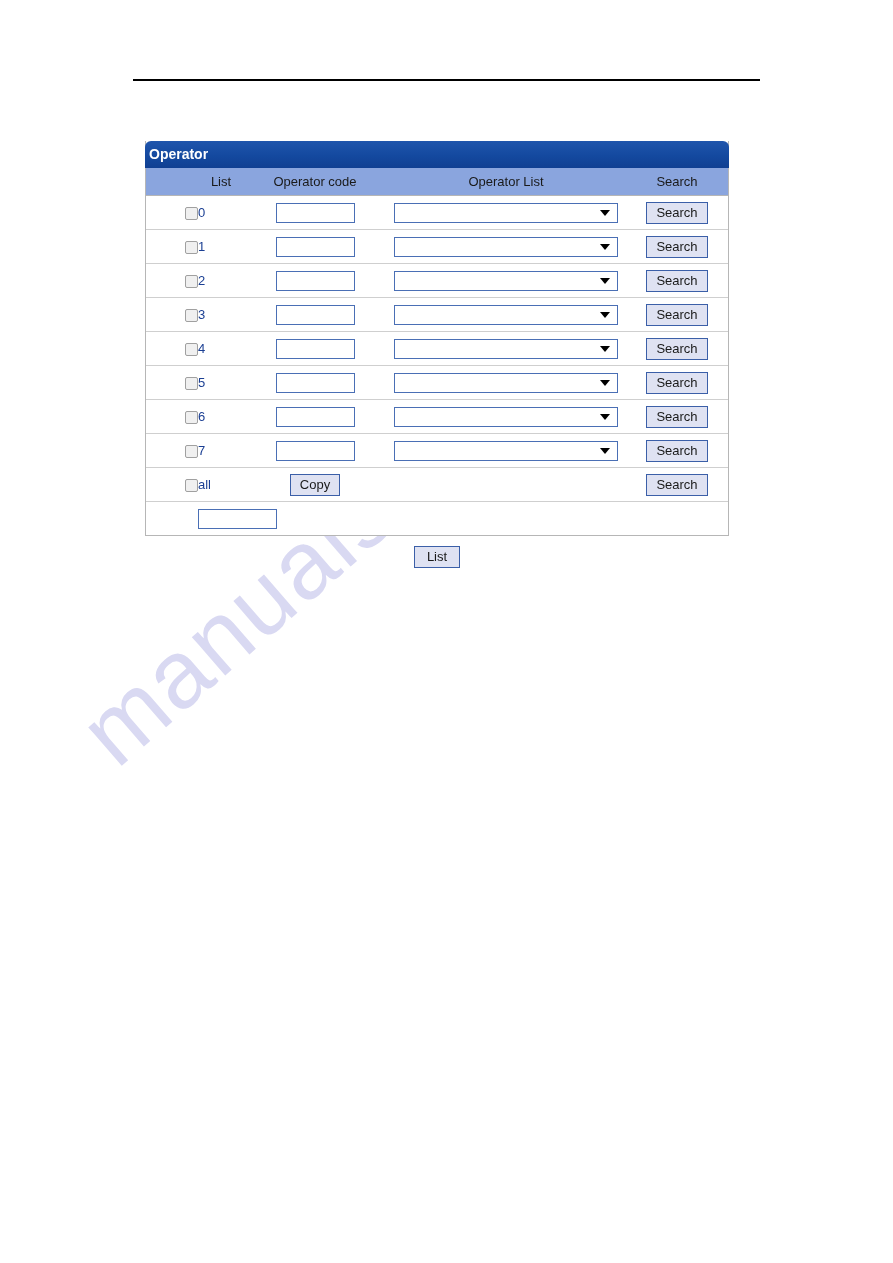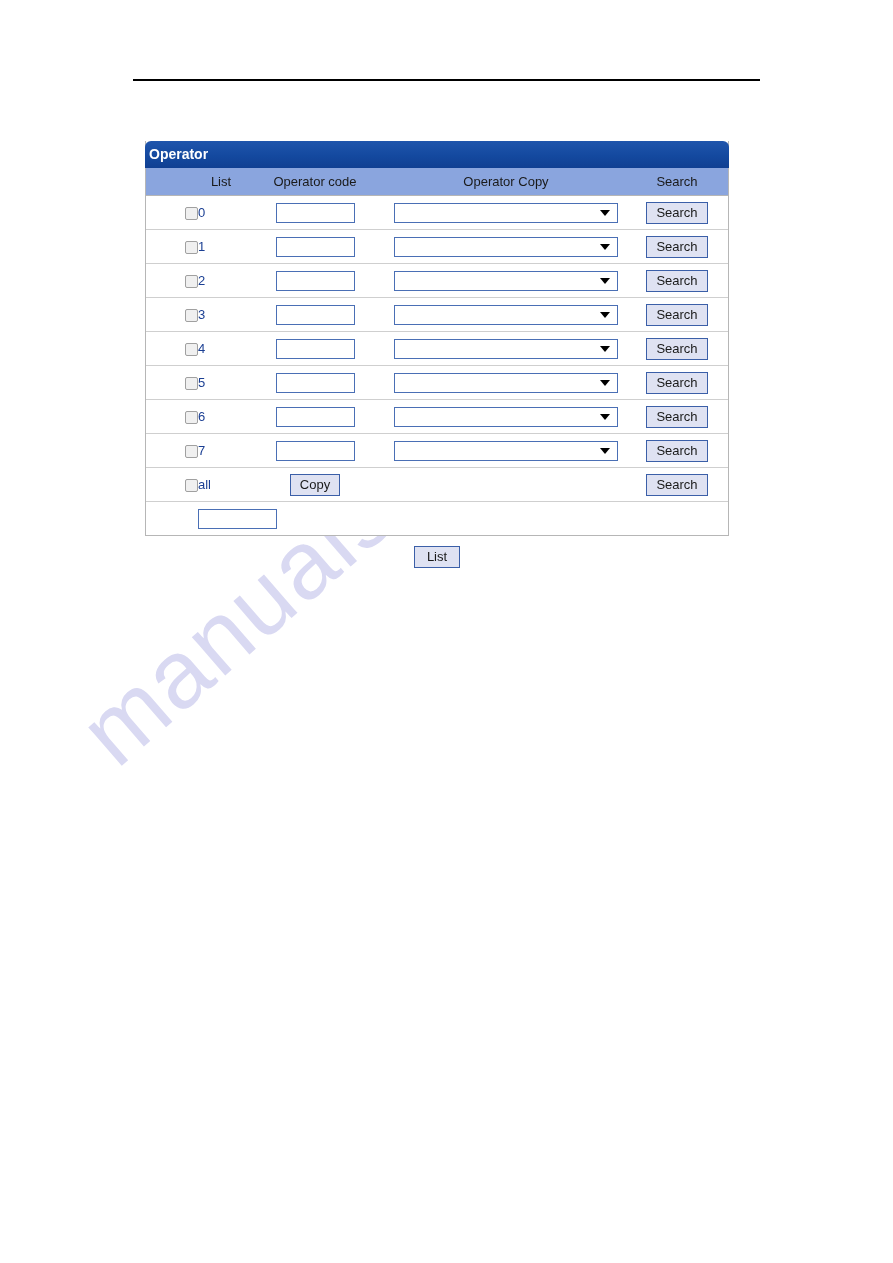--- a/index.html
+++ b/index.html
@@ -219,21 +219,21 @@
         <col style="width:46px">
         <col style="width:142px">
         <col style="width:240px">
         <col style="width:102px">
     </colgroup>
     <thead>
       <tr class="col-head">
         <th></th>
         <th>List</th>
         <th>Operator code</th>
-        <th>Operator Copy</th>
+        <th>Operator List</th>
         <th>Search</th>
       </tr>
     </thead>
     <tbody>
 
       <tr class="data-row">
         <td class="c-check">
           <span class="cbox"></span>
         </td>
         <td class="c-port">0</td>

